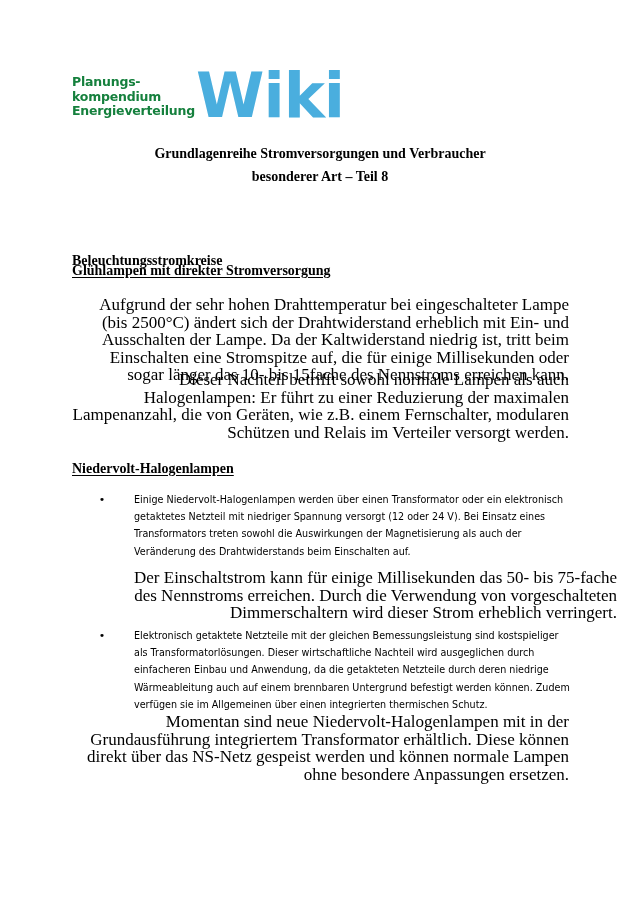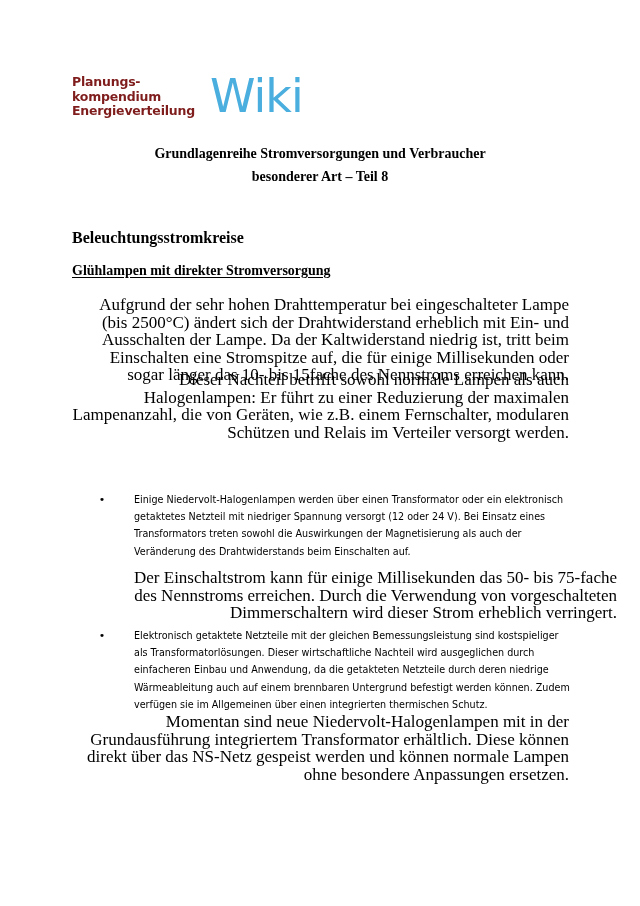--- a/index.html
+++ b/index.html
@@ -42,25 +42,25 @@
     font-family: "DejaVu Sans", "Liberation Sans", sans-serif;
     font-weight: bold;
     font-size: 12.5px;
     line-height: 14.6px;
     letter-spacing: -0.2px;
     color: #3b3b3b;
     white-space: pre-line;
   }
   .logo-wiki {
     position: absolute;
-    left: 138px;
+    left: 124px;
     top: -2px;
     font-family: "DejaVu Sans", "Liberation Sans", sans-serif;
-    font-weight: normal;
-    font-size: 46px;
+    font-weight: bold;
+    font-size: 62px;
     line-height: 52px;
     letter-spacing: -1px;
     color: #4aaede;
   }
 
   
   .doc-title {
     position: absolute;
     left: 72px;
     top: 143px;
@@ -71,22 +71,23 @@
     font-size: 14px;
     line-height: 22.5px;
   }
 
   
   .h-section {
     position: absolute;
     left: 72px;
     font-family: "Liberation Serif", "DejaVu Serif", serif;
     font-weight: bold;
-    font-size: 16px;
+    font-size: 14px;
     line-height: 18px;
+    margin-top: 23px;
   }
   .h-sub {
     position: absolute;
     left: 72px;
     font-family: "Liberation Serif", "DejaVu Serif", serif;
     font-weight: bold;
     font-size: 14px;
     line-height: 16px;
   }
   .h-sub > span {
@@ -131,39 +132,40 @@
     display: block;
     margin-left: 16px;
   }
 </style>
 </head>
 <body>
 
 <div class="page">
 
   <div class="logo-block">
-    <div class="logo-wordmark" style="color: #7f1d1d;">Planungs-
+    <div class="logo-wordmark" style="color: #15803d;">Planungs-
 kompendium
 Energieverteilung</div>
     <div class="logo-wiki" style="color: rgb(74, 174, 222);">Wiki</div>
   </div>
 
   <div class="doc-title">
     <div>Grundlagenreihe Stromversorgungen und Verbraucher</div>
     <div>besonderer Art – Teil 8</div>
   </div>
 
   <div class="h-section" style="top:229px;">Beleuchtungsstromkreise</div>
 
   <div class="h-sub" style="top:263px;"><span>Glühlampen mit direkter Stromversorgung</span></div>
 
   <div class="para" style="top:296px;">Aufgrund der sehr hohen Drahttemperatur bei eingeschalteter Lampe (bis 2500°C) ändert sich der Drahtwiderstand erheblich mit Ein- und Ausschalten der Lampe. Da der Kaltwiderstand niedrig ist, tritt beim Einschalten eine Stromspitze auf, die für einige Millisekunden oder sogar länger das 10- bis 15fache des Nennstroms erreichen kann.</div>
 
   <div class="para" style="top:371px;">Dieser Nachteil betrifft sowohl normale Lampen als auch Halogenlampen: Er führt zu einer Reduzierung der maximalen Lampenanzahl, die von Geräten, wie z.B. einem Fernschalter, modularen Schützen und Relais im Verteiler versorgt werden.</div>
 
+  <div class="h-sub" style="top:461px;"><span>Niedervolt-Halogenlampen</span></div>
 
   <div class="bullet" style="top:491px;">
     <span class="marker">•</span>
     <span class="btext">Einige Niedervolt-Halogenlampen werden über einen Transformator oder ein elektronisch getaktetes Netzteil mit niedriger Spannung versorgt (12 oder 24 V). Bei Einsatz eines Transformators treten sowohl die Auswirkungen der Magnetisierung als auch der Veränderung des Drahtwiderstands beim Einschalten auf.</span>
   </div>
 
   <div class="para" style="top:569px;margin-left:48px;">Der Einschaltstrom kann für einige Millisekunden das 50- bis 75-fache des Nennstroms erreichen. Durch die Verwendung von vorgeschalteten Dimmerschaltern wird dieser Strom erheblich verringert.</div>
 
   <div class="bullet" style="top:627px;">
     <span class="marker">•</span>

